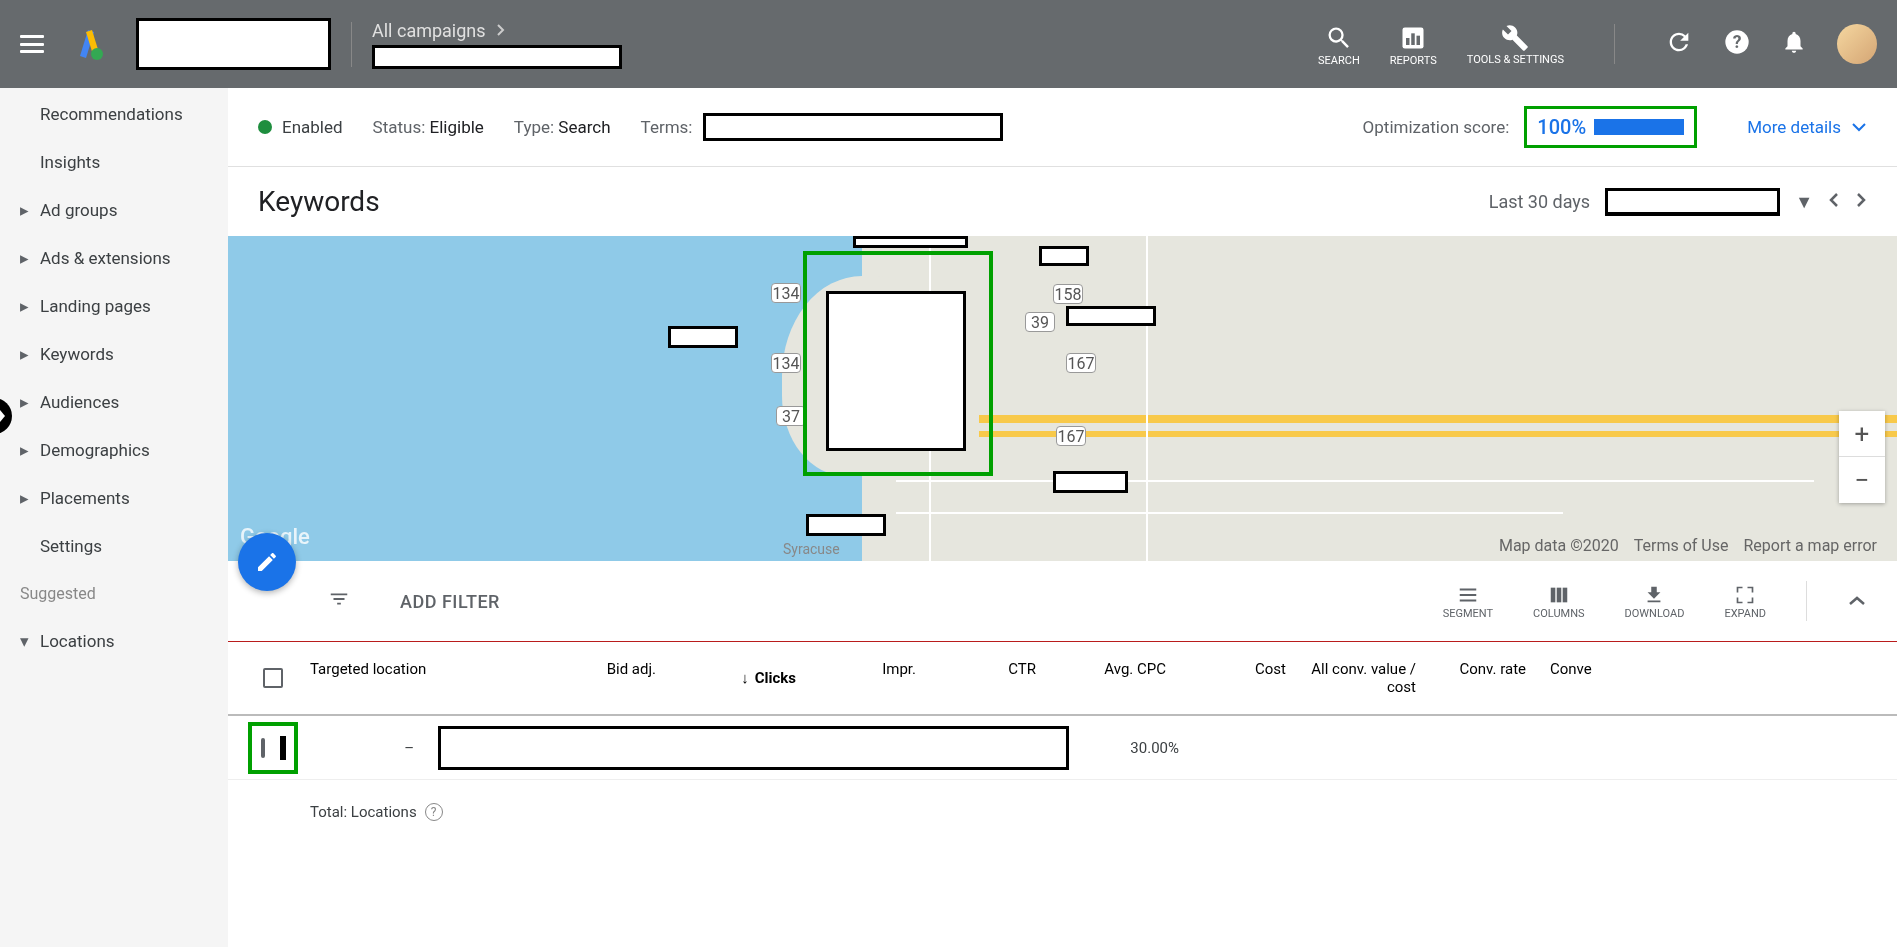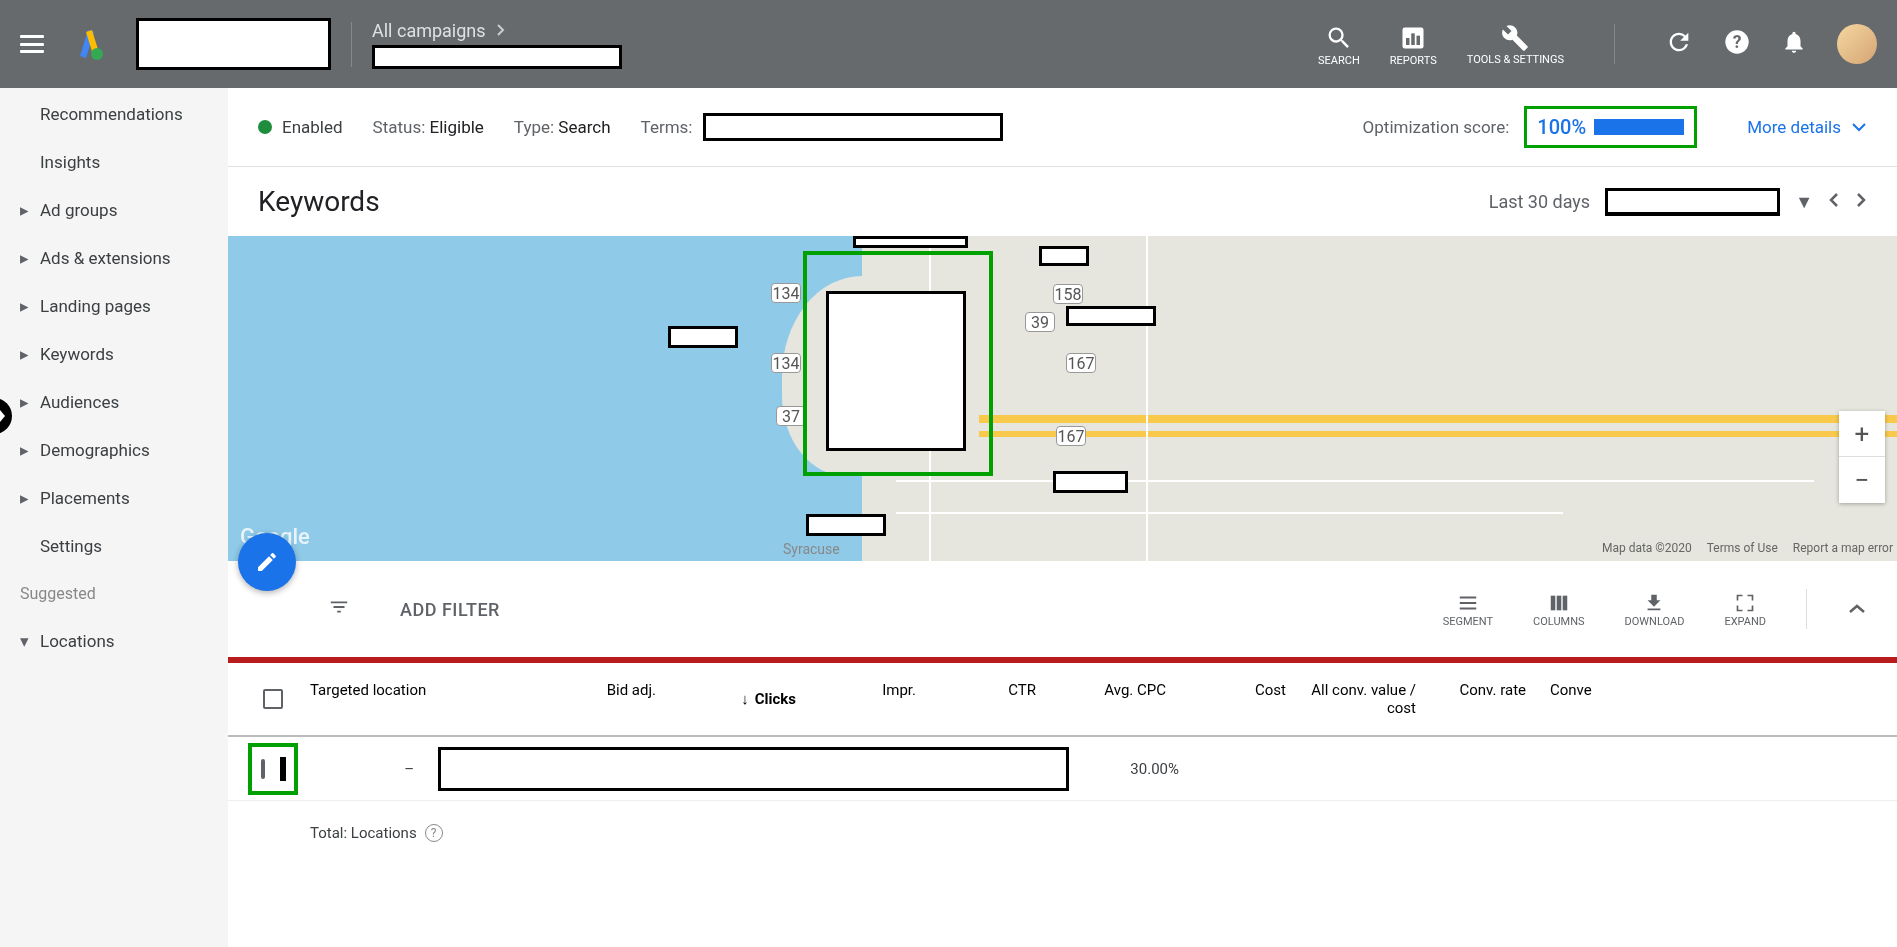--- a/index.html
+++ b/index.html
@@ -55,30 +55,30 @@
 
 .map-container { position: relative; height: 325px; background: linear-gradient(to right, #a8d4e8 0%, #a8d4e8 32%, #e8e8e0 32%, #e8e8e0 100%); overflow: hidden; }
 .map-water { position: absolute; left: 0; top: 0; width: 42%; height: 100%; background: #8fcae8; }
 .map-land { position: absolute; right: 0; top: 0; width: 62%; height: 100%; background: #e6e6de; }
 .map-land::before { content: ''; position: absolute; left: -80px; top: 40px; width: 160px; height: 200px; background: #e6e6de; border-radius: 50% 40% 50% 40%; }
 .map-road-y { position: absolute; background: #f8c94a; }
 .map-road-w { position: absolute; background: #fff; }
 .map-shield { position: absolute; width: 30px; height: 20px; background: #fff; border: 1px solid #999; border-radius: 4px; font-size: 16px; display: flex; align-items: center; justify-content: center; color: #555; }
 .map-green-box { position: absolute; border: 4px solid #00a000; background: rgba(255,255,255,0); }
 .map-black-box { position: absolute; border: 3px solid #000; background: #fff; }
-.map-attr { position: absolute; right: 4px; bottom: 6px; font-size: 12px; color: #666; display: flex; gap: 15px; }
+.map-attr { position: absolute; right: 20px; bottom: 6px; font-size: 16px; color: #666; display: flex; gap: 15px; }
 .map-zoom { position: absolute; right: 12px; top: 175px; width: 46px; background: #fff; box-shadow: 0 1px 4px rgba(0,0,0,0.3); }
 .map-zoom div { height: 46px; display: flex; align-items: center; justify-content: center; font-size: 26px; color: #555; cursor: pointer; }
 .map-zoom div:first-child { border-bottom: 1px solid #ddd; }
 .google-logo { position: absolute; left: 12px; bottom: 12px; color: #fff; font-size: 22px; font-weight: 500; opacity: 0.8; }
 .edit-fab { position: absolute; left: 10px; bottom: -30px; width: 58px; height: 58px; border-radius: 50%; background: #1a73e8; display: flex; align-items: center; justify-content: center; z-index: 10; cursor: pointer; box-shadow: 0 2px 6px rgba(0,0,0,0.3); }
 .map-wrapper { position: relative; }
 
 
-.filter-bar { display: flex; align-items: center; padding: 28px 30px; border-bottom: 6px solid #b91c1c; }
+.filter-bar { display: flex; align-items: center; padding: 20px 30px; border-bottom: 1px solid #b91c1c; }
 .filter-icon { color: #5f6368; margin-right: 50px; margin-left: 70px; }
 .add-filter { color: #5f6368; font-size: 18px; font-weight: 500; letter-spacing: 0.5px; cursor: pointer; }
 .table-tools { margin-left: auto; display: flex; gap: 40px; align-items: center; }
 .tool { display: flex; flex-direction: column; align-items: center; font-size: 11px; color: #5f6368; cursor: pointer; }
 .tool .ticon { height: 24px; display: flex; align-items: center; }
 .tool-divider { width: 1px; height: 40px; background: #ddd; }
 .expand-chevron { color: #5f6368; cursor: pointer; }
 
 
 .table { width: 100%; }

